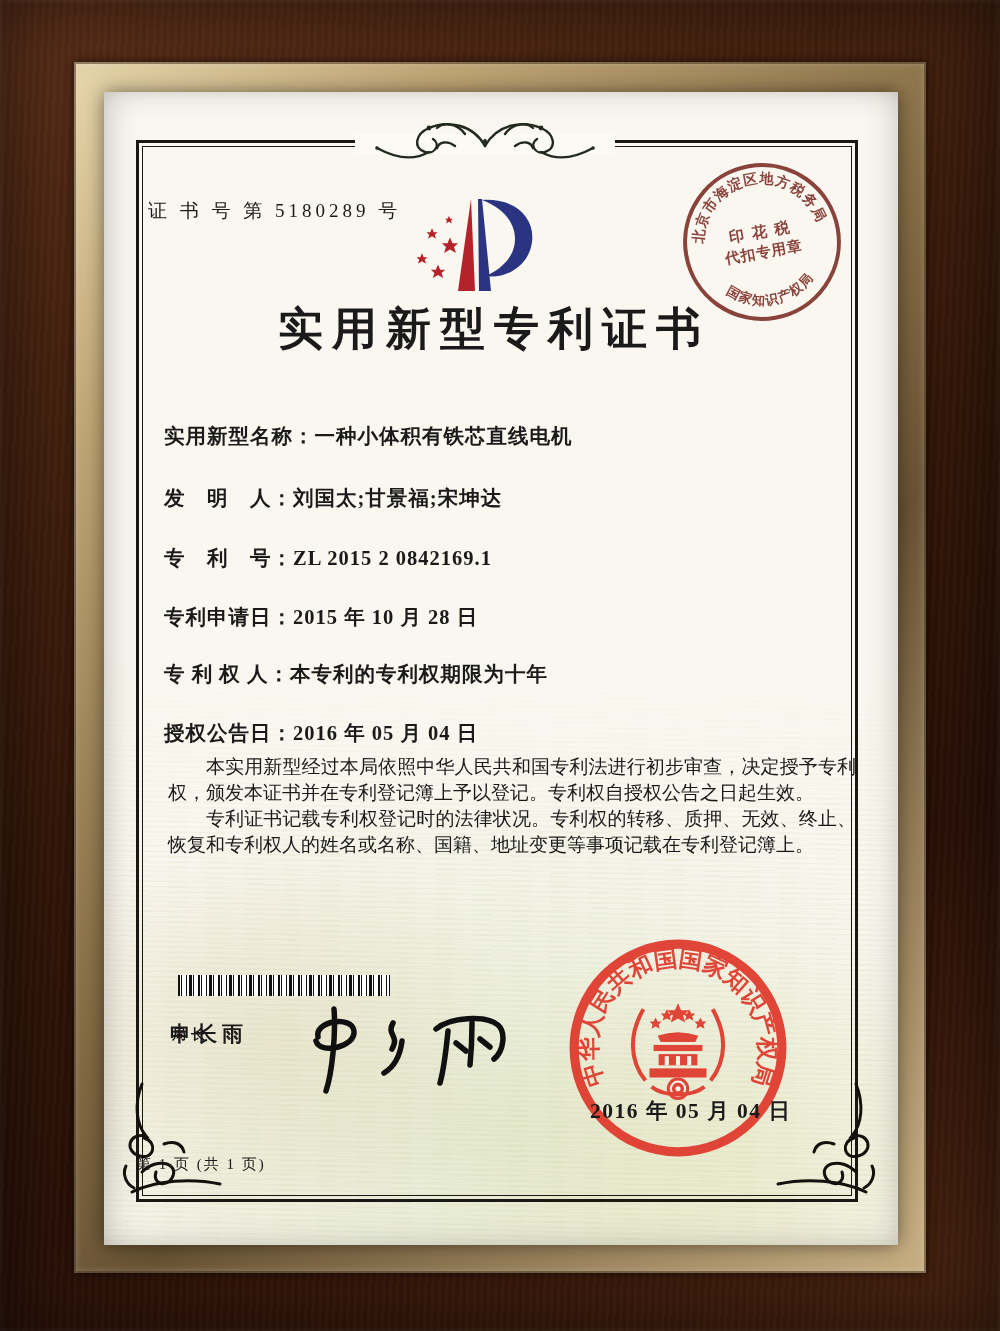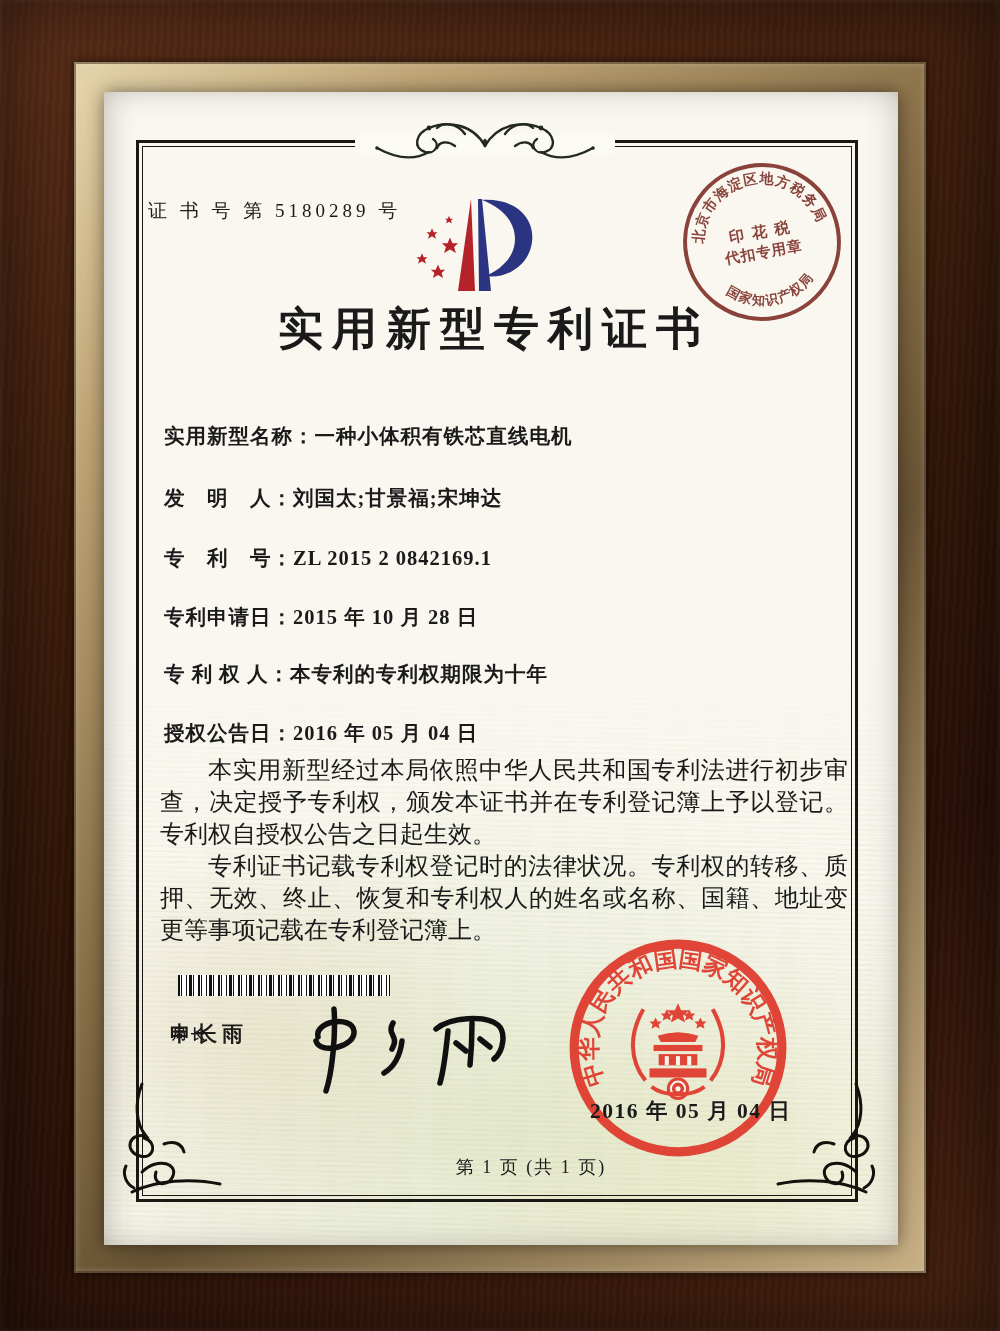--- a/index.html
+++ b/index.html
@@ -26,28 +26,28 @@
       repeating-linear-gradient(1.5deg, rgba(120,150,60,.09) 0 1.5px, rgba(0,0,0,0) 1.5px 5px),
       repeating-linear-gradient(-1deg, rgba(185,165,85,.07) 0 1.5px, rgba(0,0,0,0) 1.5px 6px);
     -webkit-mask-image:linear-gradient(rgba(0,0,0,0),#000 35%);mask-image:linear-gradient(rgba(0,0,0,0),#000 35%);}
   .printed-border{position:absolute;left:136px;top:140px;width:716px;height:1056px;
     border:3px solid #1b1713;}
   .printed-border .inner-line{position:absolute;inset:3px;border:1px solid #1b1713;}
   .abs{position:absolute;}
   .cert-no{left:148px;top:198px;font-size:19px;letter-spacing:4px;}
   .title{left:136px;top:299px;width:716px;text-align:center;font-size:45px;font-weight:700;letter-spacing:9px;}
   .field{left:164px;font-size:20.5px;font-weight:600;letter-spacing:1px;white-space:nowrap;}
-  .paras{left:160px;top:754px;width:688px;font-size:24px;line-height:32px;text-align:justify;}
+  .paras{left:168px;top:754px;width:688px;font-size:19px;line-height:26px;text-align:justify;}
   .paras p{margin:0;text-indent:2em;}
   .barcode{left:178px;top:975px;width:212px;height:21px;
     background:repeating-linear-gradient(90deg,#111 0 2px,#fff 2px 3px,#111 3px 4px,#fff 4px 8px,#111 8px 9px,#fff 9px 11px,#111 11px 14px,#fff 14px 15px,#111 15px 16px,#fff 16px 20px);}
   .director-title{left:172px;top:1026px;font-size:14px;letter-spacing:5px;font-weight:600;}
   .director-name{left:170px;top:1020px;font-size:21px;letter-spacing:5px;font-weight:600;}
   .seal-date{left:590px;top:1096px;font-size:21.5px;font-weight:700;letter-spacing:1.5px;}
-  .footer{left:136px;top:1155px;width:716px;text-align:center;font-size:18px;letter-spacing:2px;padding-left:37px;}
+  .footer{left:136px;top:1155px;width:716px;font-size:15px;letter-spacing:2px;}
   .stamp-svg{left:676px;top:156px;transform:rotate(-10deg);opacity:.9;}
   .seal-svg{left:566px;top:936px;}
   .sig-svg{left:290px;top:995px;}
   .logo-svg{left:405px;top:188px;}
   .orn-top{left:355px;top:112px;}
   .orn-bl{left:112px;top:1080px;}
   .orn-br{left:776px;top:1080px;transform:scaleX(-1);}
   svg text{font-family:"Liberation Serif","DejaVu Serif",serif;}
 </style>
 </head>

